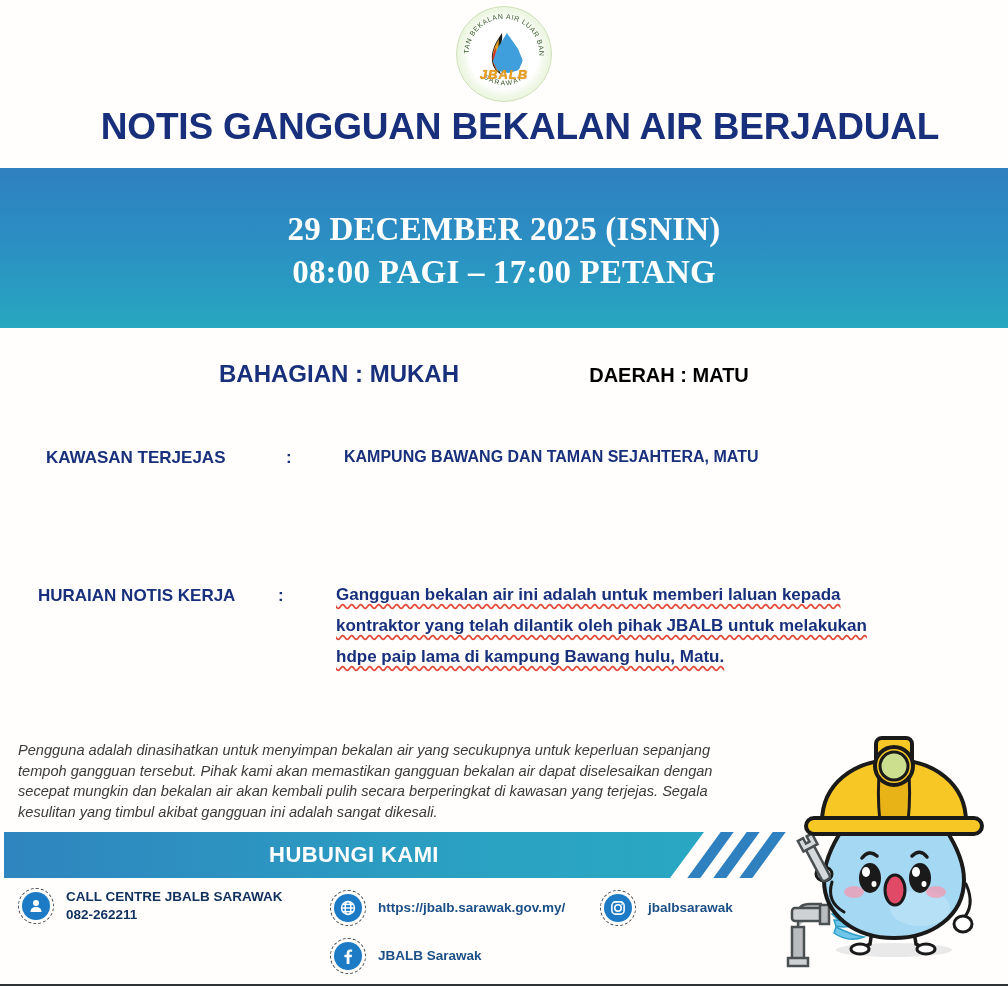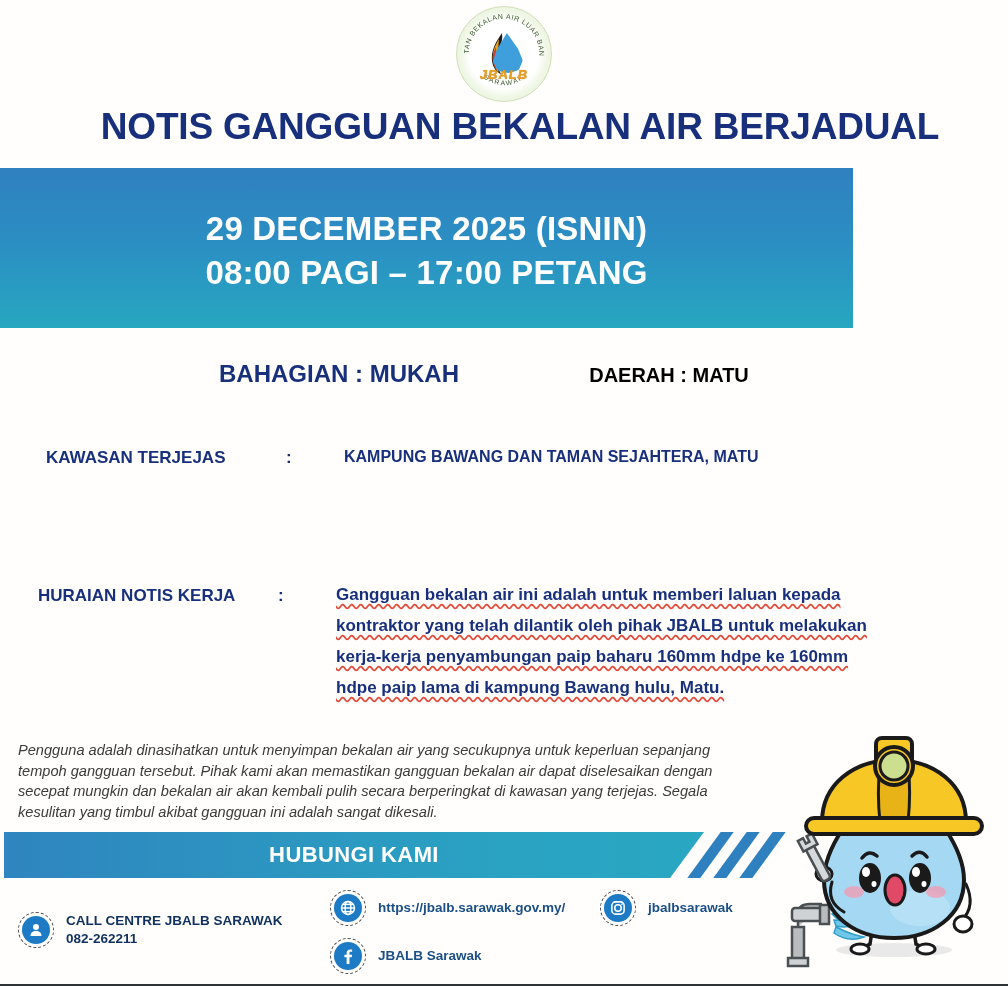--- a/index.html
+++ b/index.html
@@ -58,26 +58,27 @@
     font-size: 37px; font-weight: bold;
     letter-spacing: -0.2px;
     color: #18307c;
     white-space: nowrap;
     margin-left: 32px;
   }
 
   
   .date-banner {
     position: absolute; top: 168px; left: 0;
-    width: 853px; height: 160px;
+    width: 1008px; height: 160px;
     background: linear-gradient(180deg, #2f80bf 0%, #2b8fc3 48%, #27a7c0 100%);
     display: flex; flex-direction: column;
     align-items: center; justify-content: center;
     gap: 6px;
     padding-top: 6px;
+    font-family: Liberation Serif, serif;
   }
   .date-banner .line {
     color: #ffffff; font-size: 33px; font-weight: bold;
     letter-spacing: 0.2px; white-space: nowrap;
   }
 
   
   .region-row {
     position: absolute; top: 360px; left: 0; width: 1008px;
     display: flex; justify-content: center; align-items: baseline;
@@ -163,21 +164,21 @@
   }
   .cicon .inner {
     width: 28px; height: 28px; border-radius: 50%;
     background: #1c7bc4;
     display: flex; align-items: center; justify-content: center;
     color: #ffffff;
   }
   .ctext { font-size: 13.5px; font-weight: bold; color: #10305e; line-height: 1.35; }
   .ctext .sub { font-size: 13.5px; font-weight: bold; }
 
-  .contact-call { left: 18px; top: 888px; margin-top: 24px; }
+  .contact-call { left: 18px; top: 888px; }
   .contact-web  { left: 330px; top: 890px; }
   .contact-fb   { left: 330px; top: 938px; }
   .contact-ig   { left: 600px; top: 890px; }
   .contact-web .ctext, .contact-ig .ctext, .contact-fb .ctext { color: #1b4f86; }
 
   
   .mascot { position: absolute; left: 770px; top: 722px; width: 236px; height: 250px; }
   .mascot svg { width: 100%; height: 100%; display: block; }
 </style>
 </head>
@@ -230,21 +231,20 @@
     <div class="fcolon">:</div>
     <div class="fvalue">KAMPUNG BAWANG DAN TAMAN SEJAHTERA, MATU</div>
   </div>
 
   <div class="field field-desc">
     <div class="flabel">HURAIAN NOTIS KERJA</div>
     <div class="fcolon">:</div>
     <div class="desc-lines">
       <div class="dline">Gangguan bekalan air ini adalah untuk memberi laluan kepada</div>
       <div class="dline">kontraktor yang telah dilantik oleh pihak JBALB untuk melakukan</div>
-      <div class="dline">kerja-kerja penyambungan paip baharu 160mm hdpe ke 160mm</div>
       <div class="dline">hdpe  paip lama di kampung Bawang hulu, Matu.</div>
     </div>
   </div>
 
   <div class="advisory">Pengguna adalah dinasihatkan untuk menyimpan bekalan air yang secukupnya untuk keperluan sepanjang tempoh gangguan tersebut. Pihak kami akan memastikan gangguan bekalan air dapat diselesaikan dengan secepat mungkin dan bekalan air akan kembali pulih secara berperingkat di kawasan yang terjejas. Segala kesulitan yang timbul akibat gangguan ini adalah sangat dikesali.</div>
 
   <div class="mascot">
     <svg viewBox="0 0 236 250">
       <ellipse cx="124" cy="228" rx="58" ry="7" fill="#e9e9e9"></ellipse>
 

